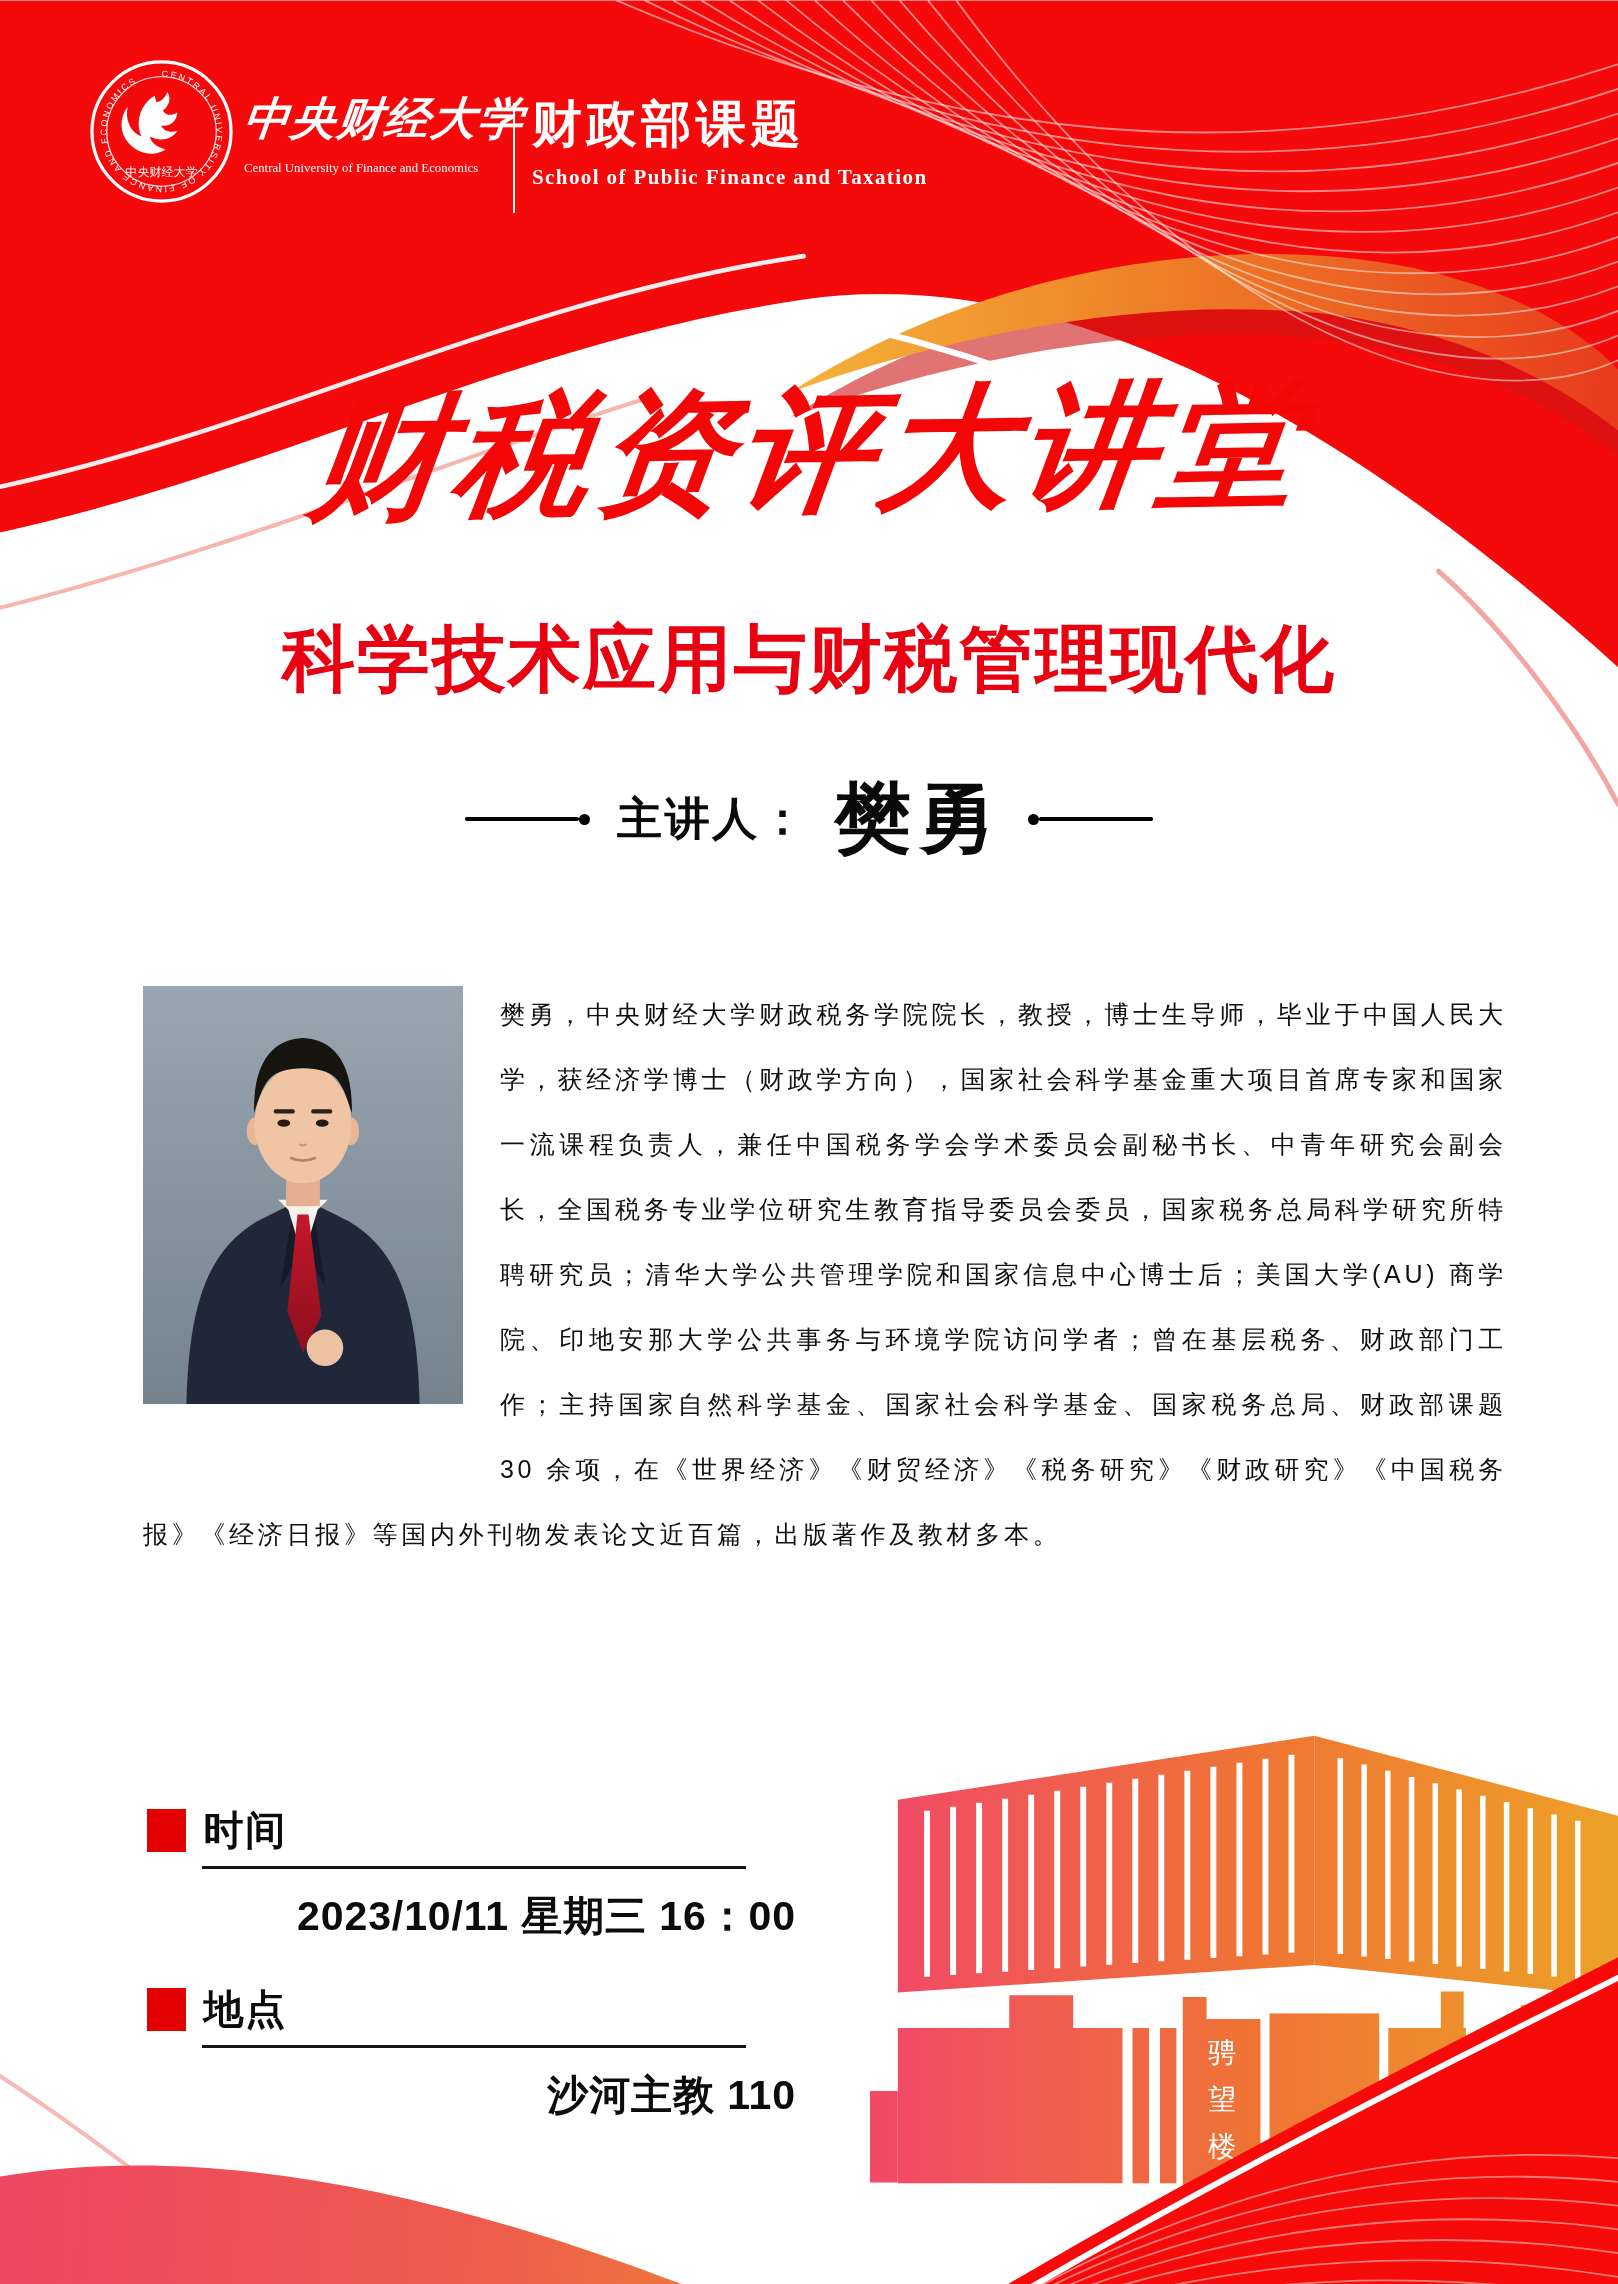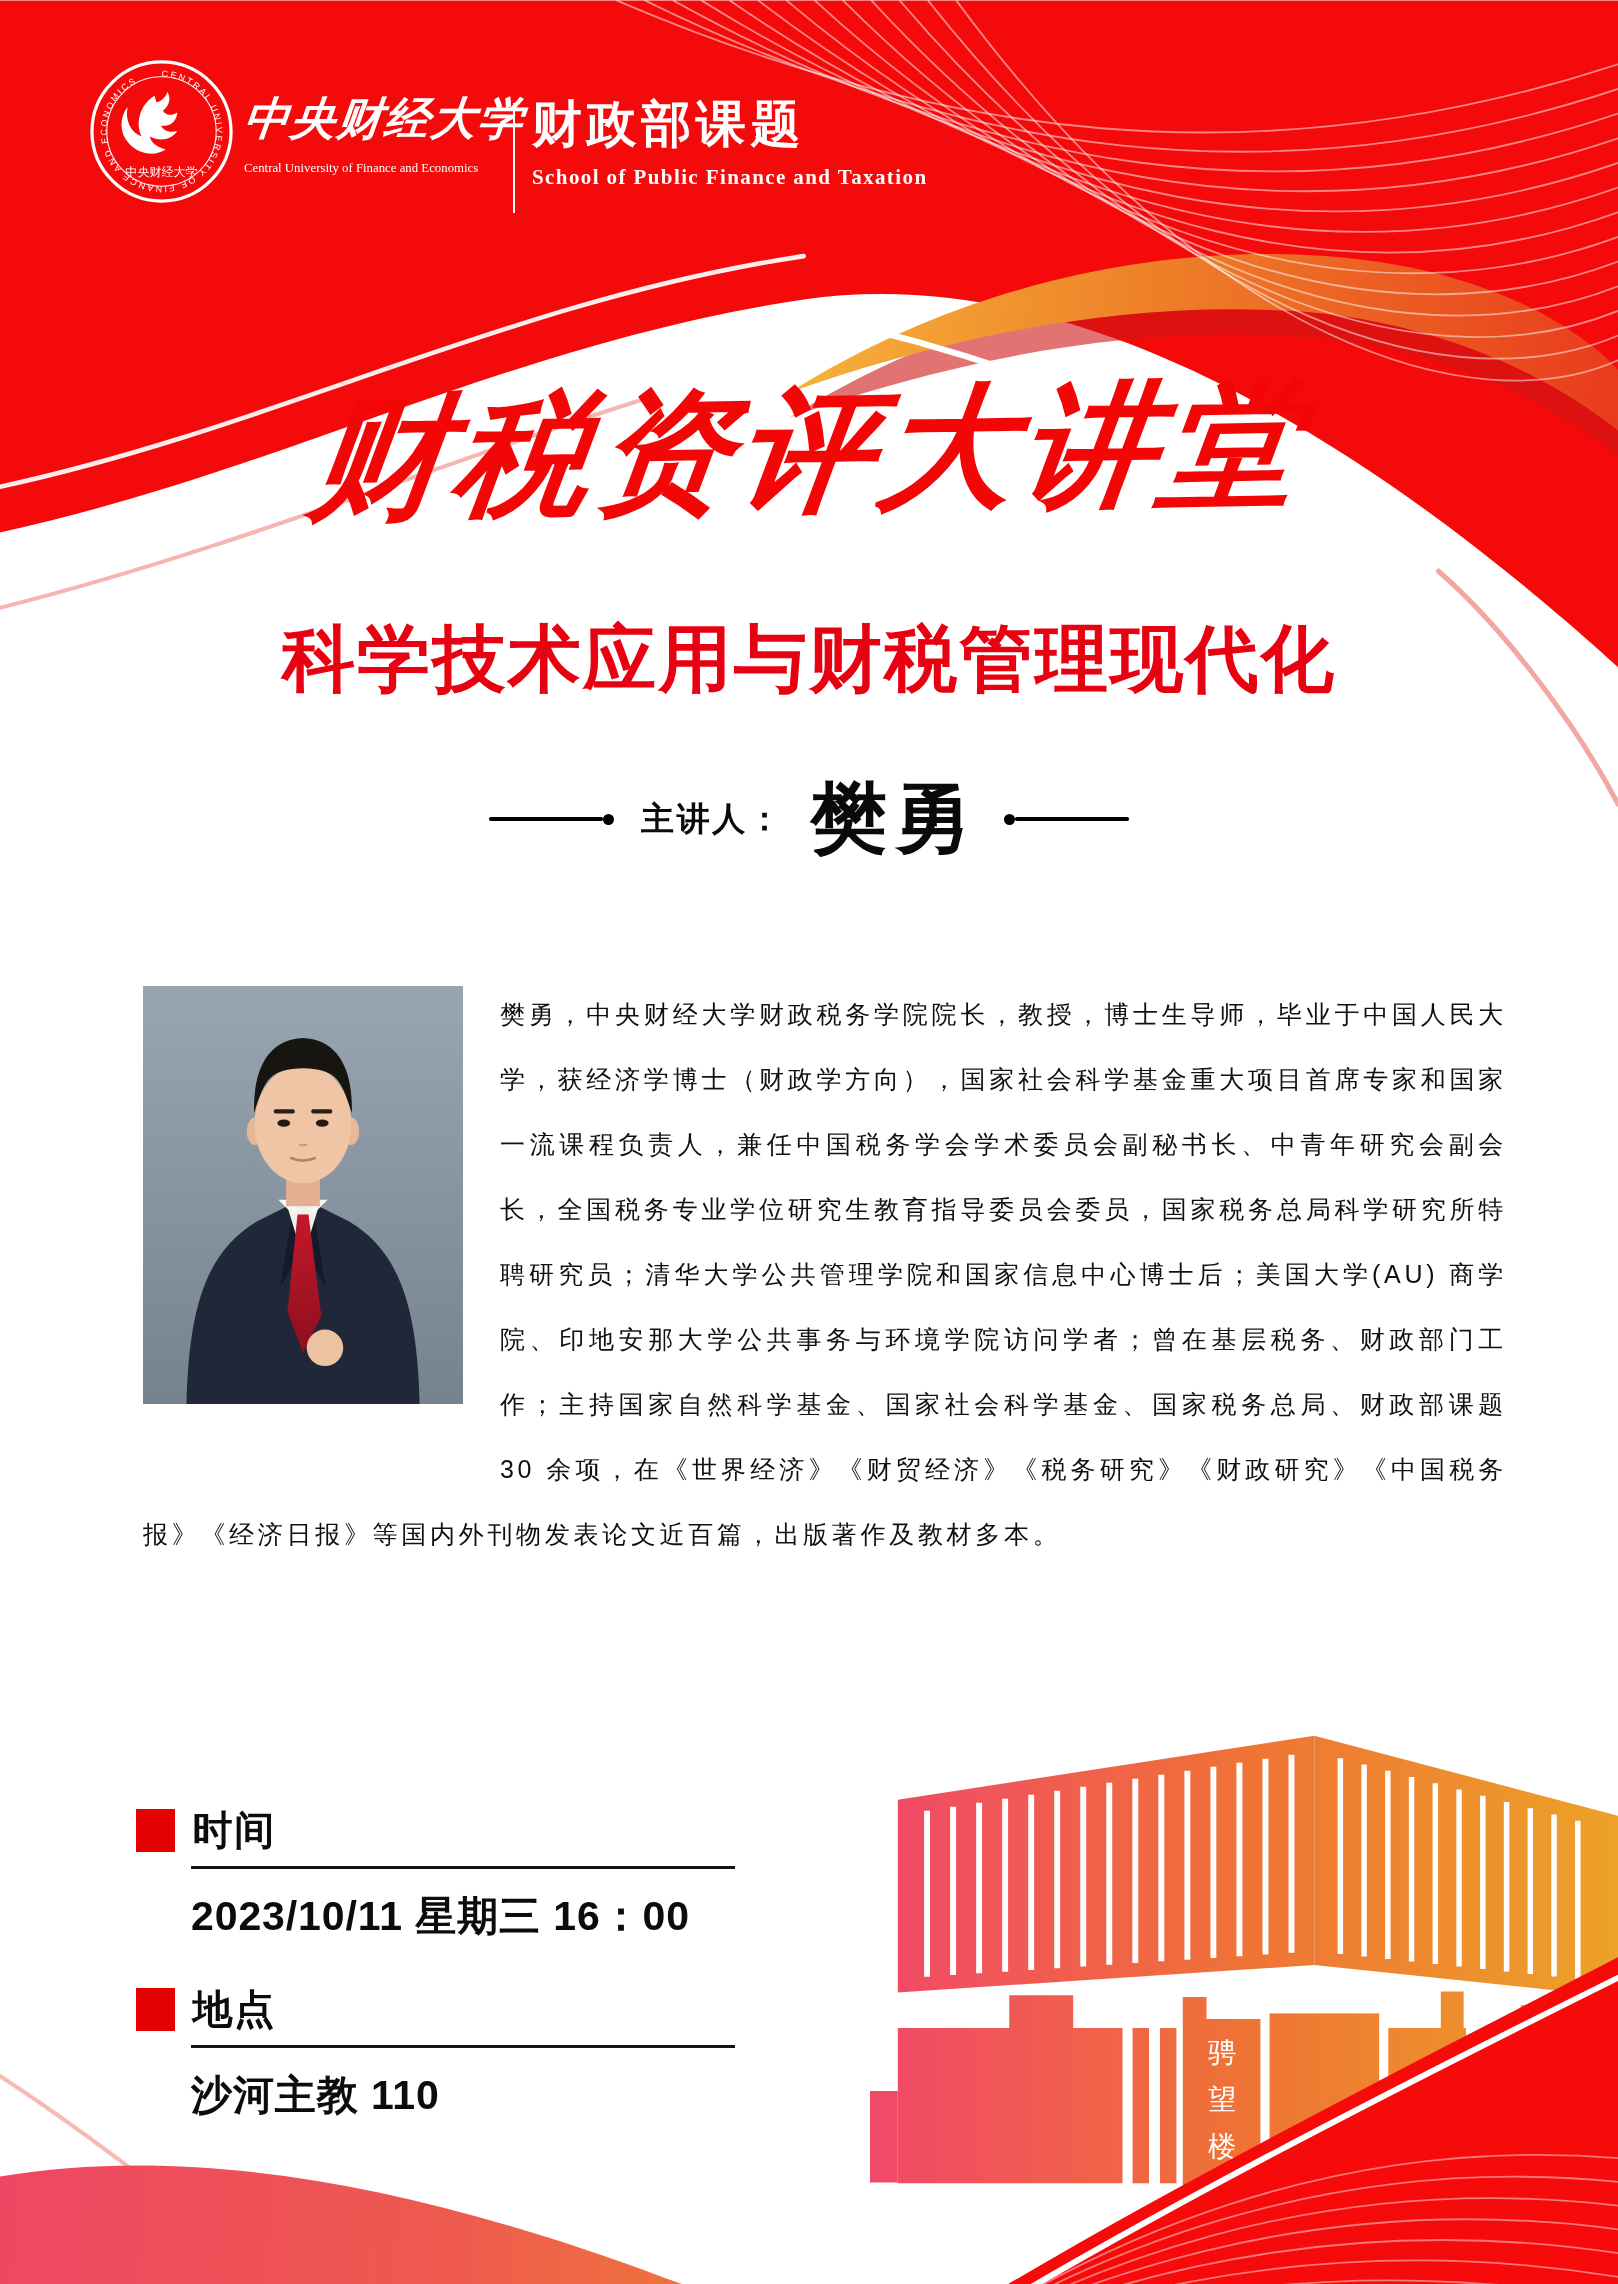--- a/index.html
+++ b/index.html
@@ -28,33 +28,33 @@
               font-weight:700;font-size:135px;color:#f30606;letter-spacing:6.4px;white-space:nowrap;}
   .subtitle{position:absolute;left:50%;top:611px;transform:translateX(-50%);z-index:3;
             font-weight:900;font-size:73px;color:#e80211;letter-spacing:2.3px;white-space:nowrap;}
 
   
   .speaker-row{position:absolute;left:0;top:767px;width:100%;z-index:3;
                display:flex;justify-content:center;align-items:center;gap:26.5px;color:#0a0a0a;}
   .orn{display:flex;align-items:center;}
   .orn .bar{width:114px;height:3.2px;background:#000;border-radius:1.8px;}
   .orn .dot{width:11px;height:11px;border-radius:50%;background:#000;}
-  .speaker-label{font-family:"Liberation Serif","DejaVu Serif",serif;font-weight:600;font-size:33px;
+  .speaker-label{font-family:"Liberation Serif","DejaVu Serif",serif;font-weight:600;font-size:45px;
                  letter-spacing:2.7px;white-space:nowrap;}
   .speaker-name{font-family:"Liberation Serif","DejaVu Serif",serif;font-weight:700;font-size:77px;
                 letter-spacing:6.4px;white-space:nowrap;text-align:right;}
 
   
   .bio{position:absolute;left:143px;top:982px;width:1364px;z-index:3;
        font-size:25px;line-height:65px;letter-spacing:3.7px;color:#101010;text-align:justify;}
   .photo{float:left;width:320px;height:418px;margin:3.7px 37px 44px 0;display:block;}
   .bio p{margin:0;}
 
   
-  .sched{position:absolute;left:136px;z-index:3;width:649px;color:#0c0c0c;}
+  .sched{position:absolute;left:147px;z-index:3;width:649px;color:#0c0c0c;text-align:right;}
   .sched.time{top:1803px;}
   .sched.place{top:1982px;}
   .sched-head{display:flex;align-items:center;gap:17.4px;}
   .bullet{width:39px;height:43px;background:#e30000;}
   .sched-label{font-weight:700;font-size:40px;letter-spacing:1.8px;}
   .rule{margin-left:55px;margin-top:8.2px;width:544px;height:3.2px;background:#141414;}
   .sched-value{margin-left:55px;margin-top:20px;font-weight:800;font-size:41px;letter-spacing:0.9px;
                white-space:nowrap;}
 </style>
 </head>

